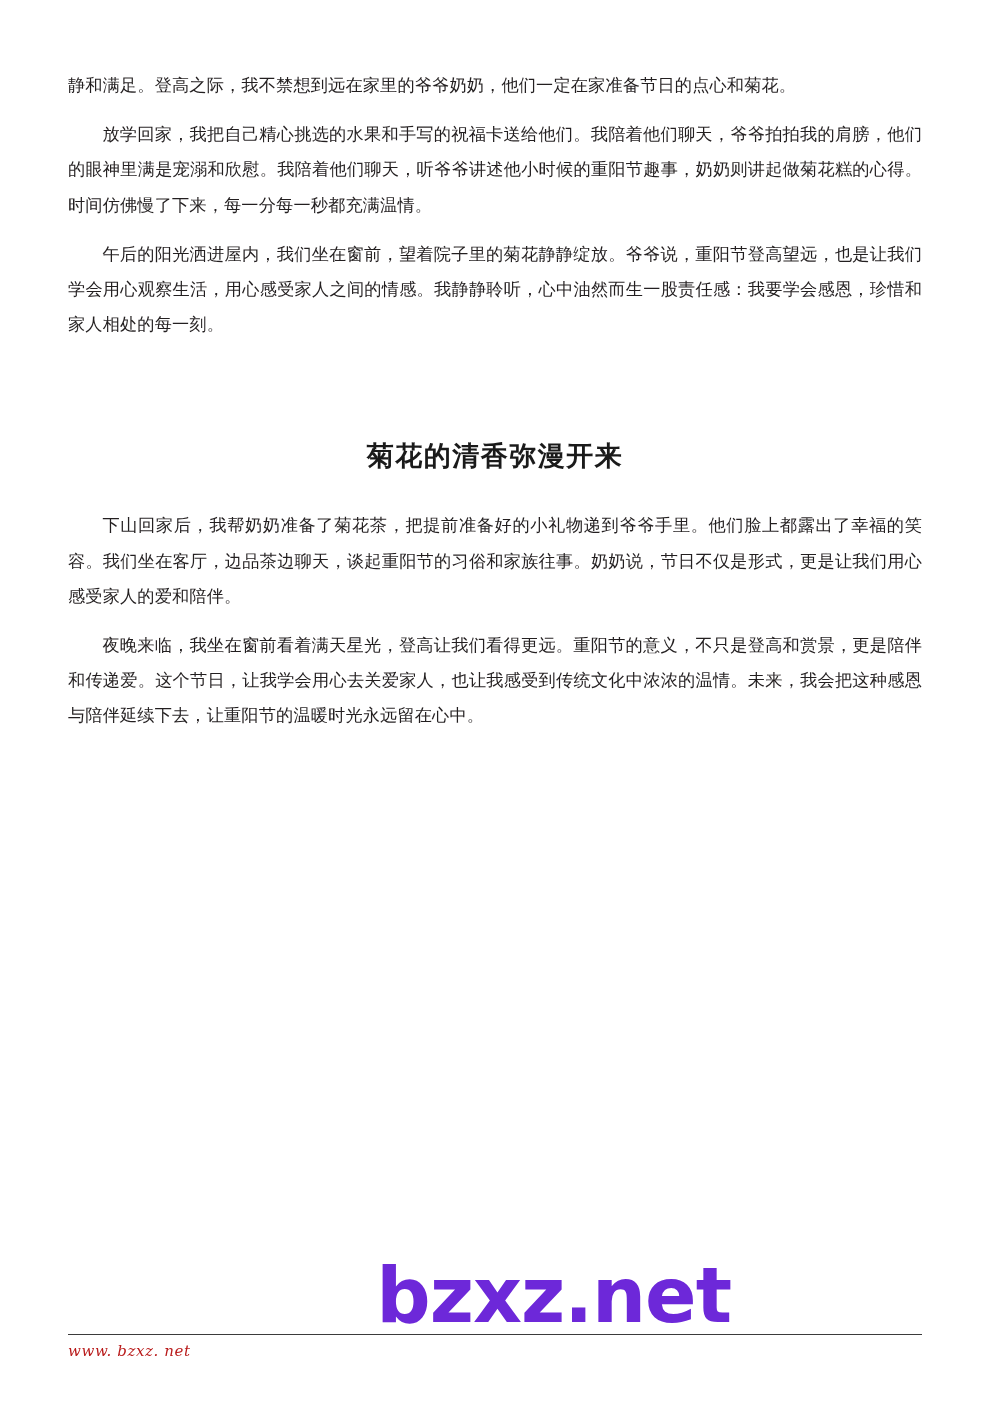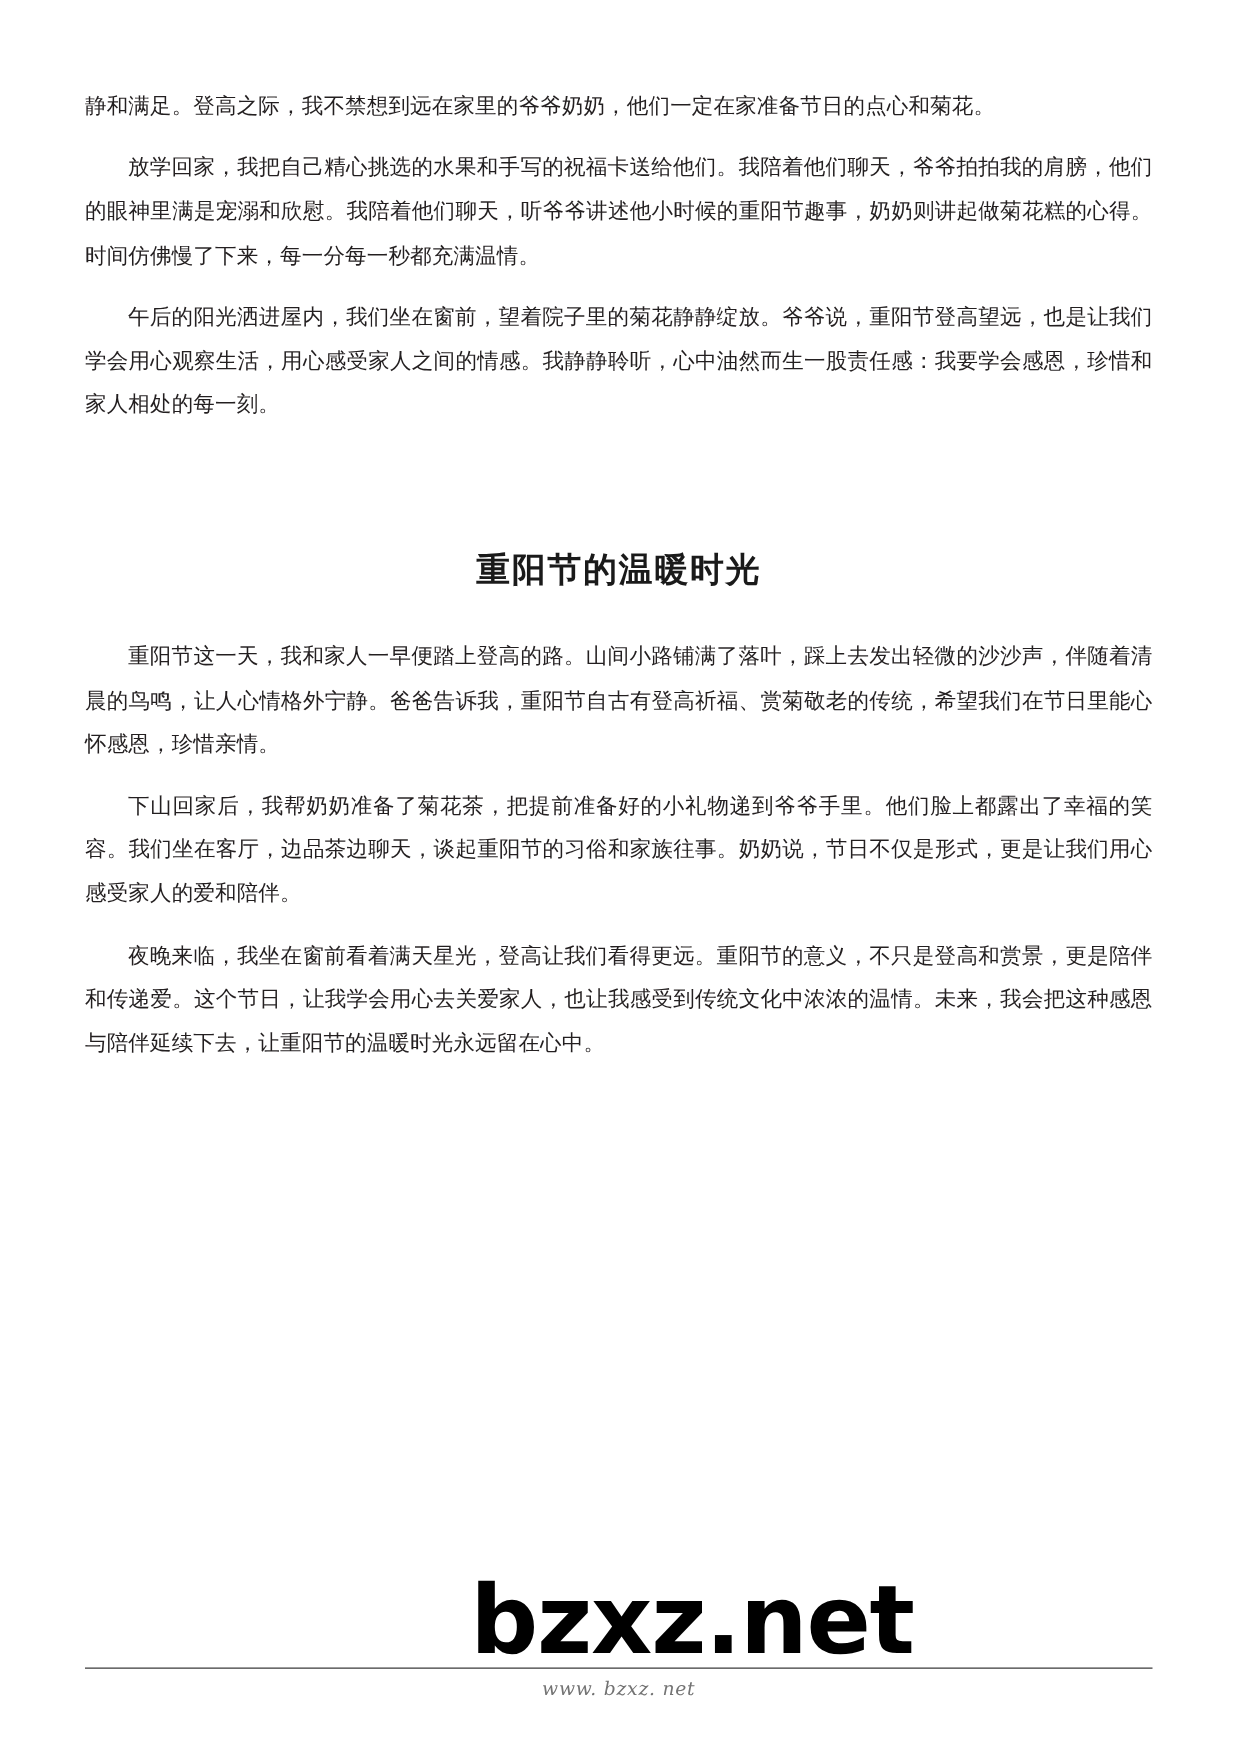--- a/index.html
+++ b/index.html
@@ -72,68 +72,67 @@
 
   
   .watermark {
     position: absolute;
     right: 62px;
     top: 1258px;
     font-family: "DejaVu Sans", "Liberation Sans", sans-serif;
     font-size: 76px;
     font-weight: bold;
     letter-spacing: -1px;
-    color: #000000;
+    color: #6d28d9;
     user-select: none;
     white-space: nowrap;
     line-height: 1;
   }
 
   
   .footer-rule {
     position: absolute;
     left: 68px;
     top: 1334px;
     width: 854px;
     height: 0;
     border-top: 1.4px solid #3b3b3b;
   }
 
   .footer-text {
     position: absolute;
     left: 68px;
     top: 1342px;
     width: 854px;
-    text-align: center;
+    text-align: left;
     font-family: "DejaVu Serif", "Liberation Serif", serif;
     font-style: italic;
     font-size: 15px;
-    color: #737373;
+    color: #b91c1c;
     letter-spacing: 0.6px;
   }
 </style>
 </head>
 <body>
 
 <div class="page">
 
   <div class="doc-body">
 
     <p class="para cont">静和满足。登高之际，我不禁想到远在家里的爷爷奶奶，他们一定在家准备节日的点心和菊花。</p>
 
     <p class="para indent">放学回家，我把自己精心挑选的水果和手写的祝福卡送给他们。我陪着他们聊天，爷爷拍拍我的肩膀，他们的眼神里满是宠溺和欣慰。我陪着他们聊天，听爷爷讲述他小时候的重阳节趣事，奶奶则讲起做菊花糕的心得。时间仿佛慢了下来，每一分每一秒都充满温情。</p>
 
     <p class="para indent">午后的阳光洒进屋内，我们坐在窗前，望着院子里的菊花静静绽放。爷爷说，重阳节登高望远，也是让我们学会用心观察生活，用心感受家人之间的情感。我静静聆听，心中油然而生一股责任感：我要学会感恩，珍惜和家人相处的每一刻。</p>
 
 
     <div class="title-block">
-      <h1 class="doc-title">重阳节的温暖时光</h1>
+      <h1 class="doc-title">菊花的清香弥漫开来</h1>
     </div>
 
-    <p class="para indent">重阳节这一天，我和家人一早便踏上登高的路。山间小路铺满了落叶，踩上去发出轻微的沙沙声，伴随着清晨的鸟鸣，让人心情格外宁静。爸爸告诉我，重阳节自古有登高祈福、赏菊敬老的传统，希望我们在节日里能心怀感恩，珍惜亲情。</p>
 
 
     <p class="para indent">下山回家后，我帮奶奶准备了菊花茶，把提前准备好的小礼物递到爷爷手里。他们脸上都露出了幸福的笑容。我们坐在客厅，边品茶边聊天，谈起重阳节的习俗和家族往事。奶奶说，节日不仅是形式，更是让我们用心感受家人的爱和陪伴。</p>
 
 
     <p class="para indent">夜晚来临，我坐在窗前看着满天星光，登高让我们看得更远。重阳节的意义，不只是登高和赏景，更是陪伴和传递爱。这个节日，让我学会用心去关爱家人，也让我感受到传统文化中浓浓的温情。未来，我会把这种感恩与陪伴延续下去，让重阳节的温暖时光永远留在心中。</p>
 
   </div>
 
   <div class="watermark">bzxz.net</div>

